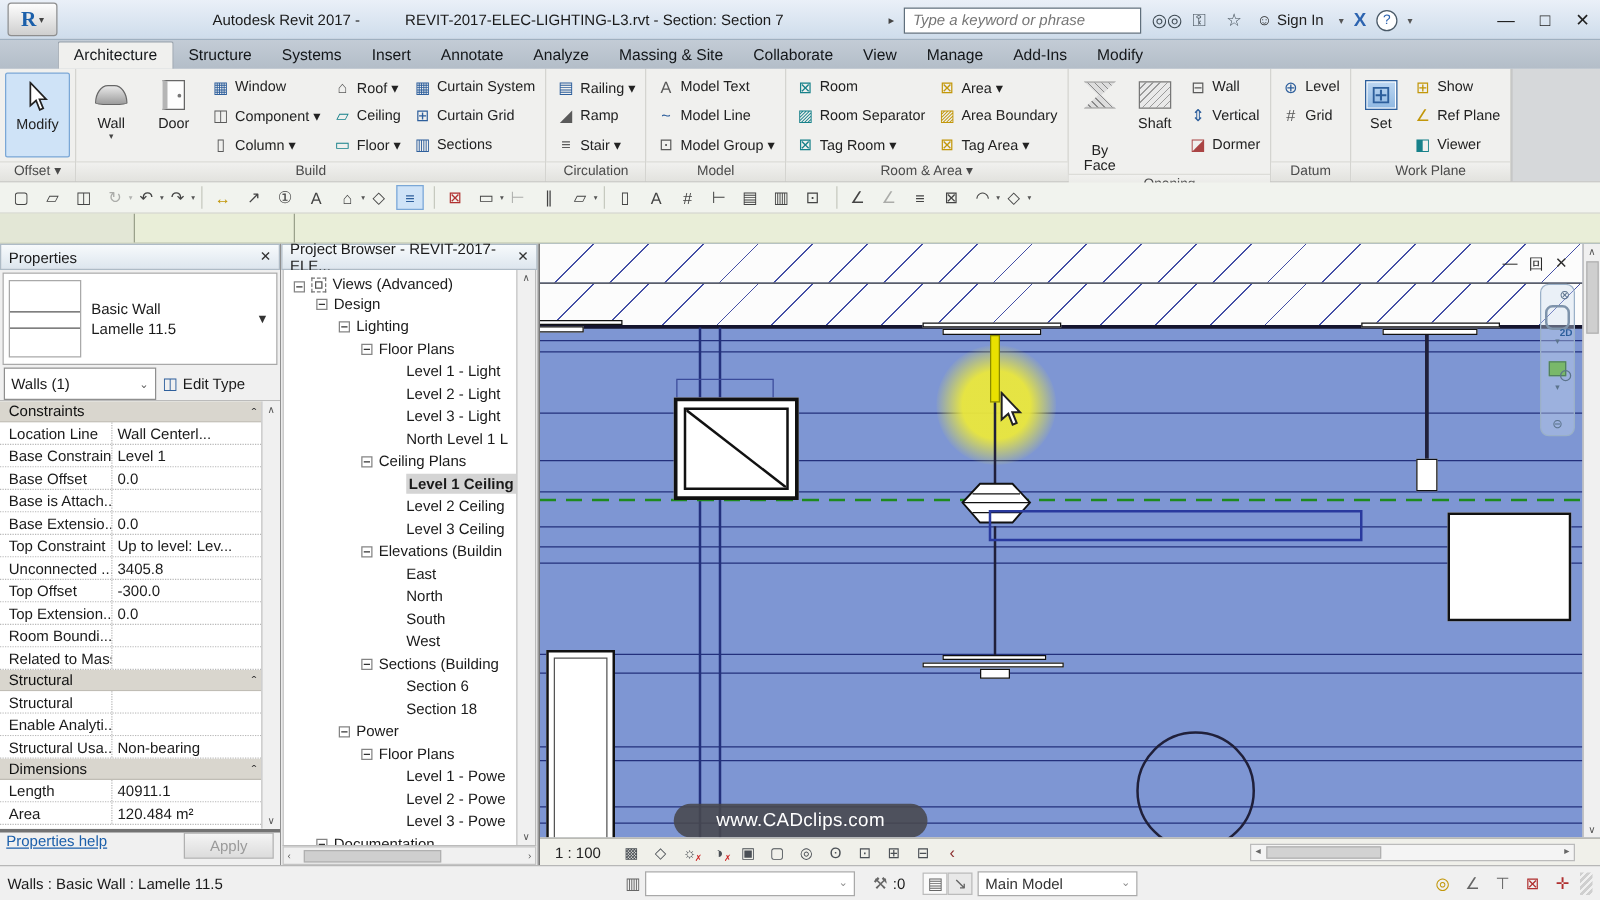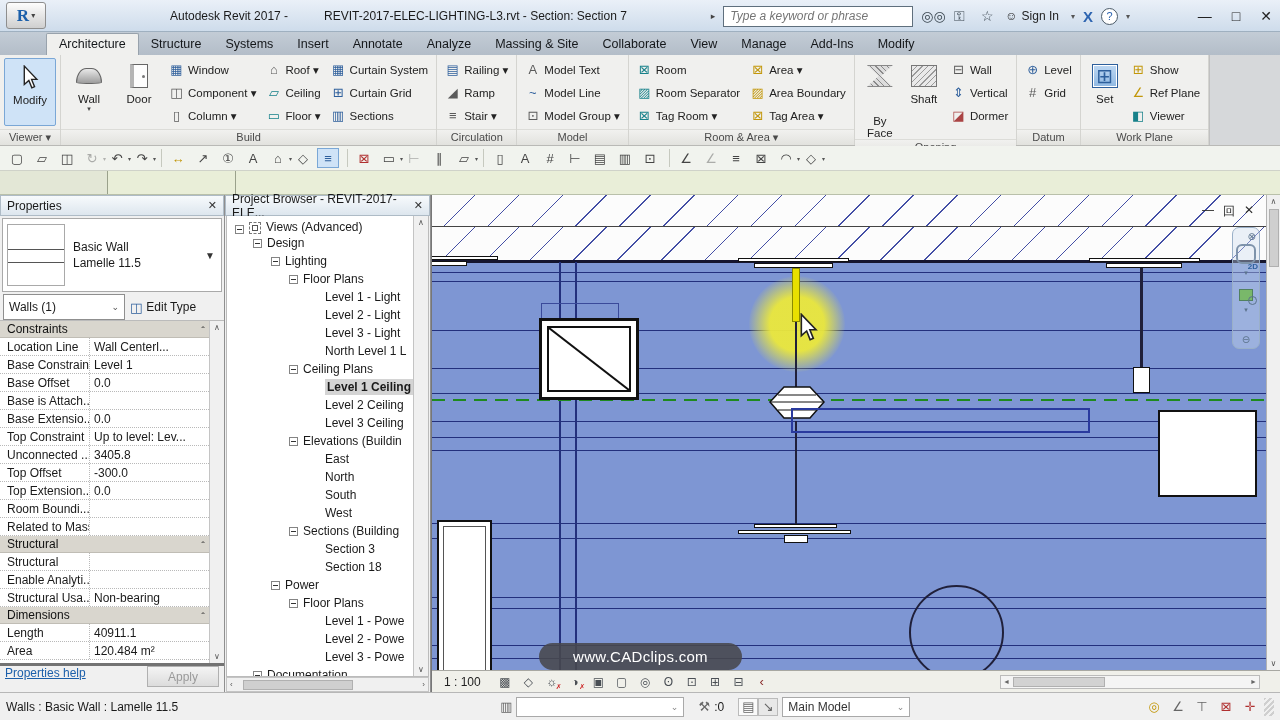--- a/index.html
+++ b/index.html
@@ -261,21 +261,21 @@
       <div class="rpanel-body">
         <div class="bigbtn modifybtn">
           <span class="bicon">
             <svg class="cursor-svg" width="18" height="24" viewBox="0 0 14 21">
                 <polygon points="2,1 2,17 6,13.5 8.6,20 11,19 8.4,12.6 13,12.6" fill="#fff" stroke="#222" stroke-width="1.2"></polygon>
               </svg>
           </span>
           <span class="blabel">Modify</span>
         </div>
       </div>
-      <div class="rpanel-label">Viewer ▾</div>
+      <div class="rpanel-label">Offset ▾</div>
     </div>
 
     <div class="rpanel">
       <div class="rpanel-body">
         <div class="bigbtn">
           <span class="bicon">
               <span class="icon-wall"></span>
             </span>
           <span class="blabel">Wall</span>
           <span class="bcaret">▾</span>
@@ -927,21 +927,21 @@
             </div>
 
             <div class="trow i3 exp">
               <span class="expbox"></span>
 
               <span class="tlab">Sections (Building</span>
             </div>
 
             <div class="trow i4">
 
-              <span class="tlab">Section 3</span>
+              <span class="tlab">Section 6</span>
             </div>
 
             <div class="trow i4">
 
               <span class="tlab">Section 18</span>
             </div>
 
             <div class="trow i2 exp">
               <span class="expbox"></span>
 

